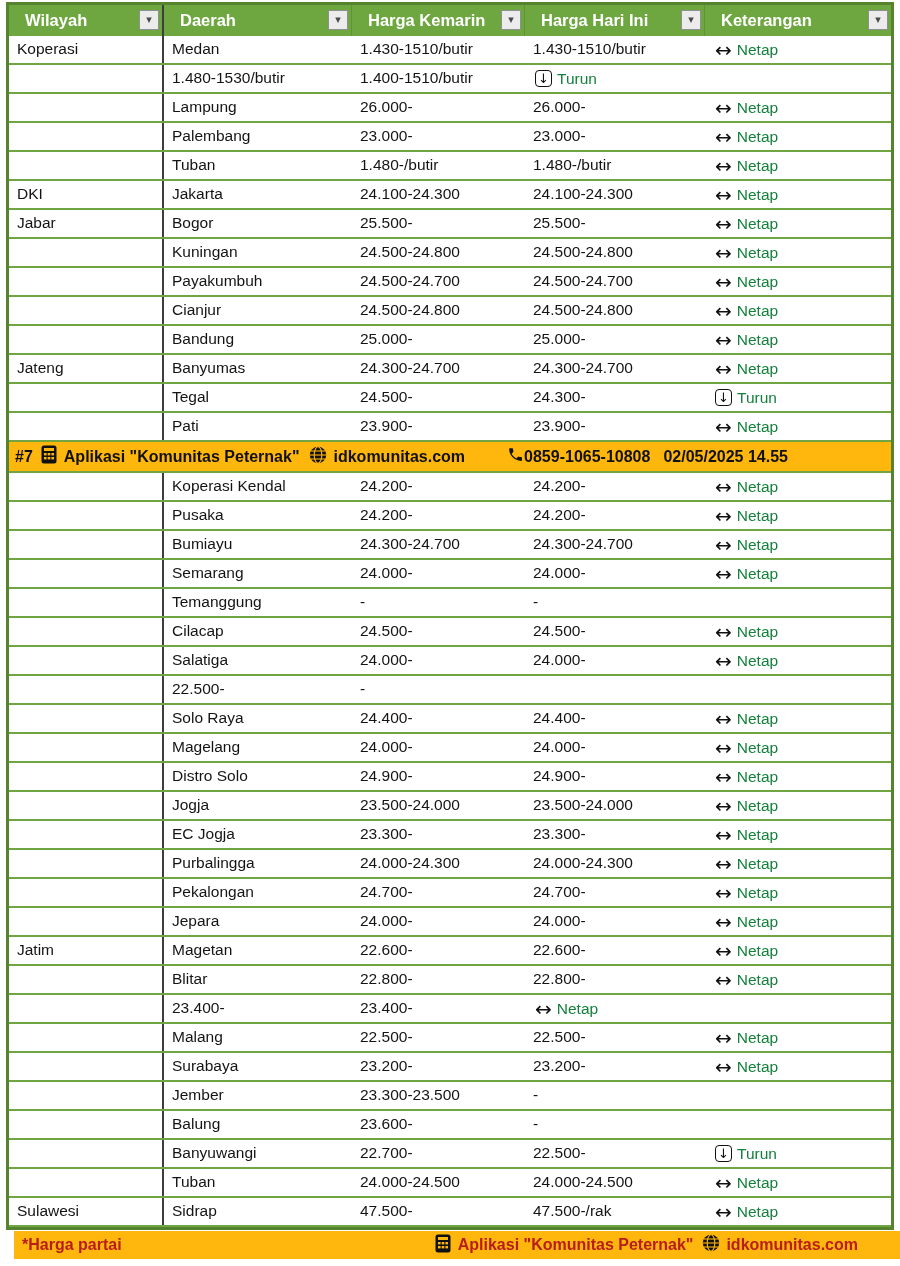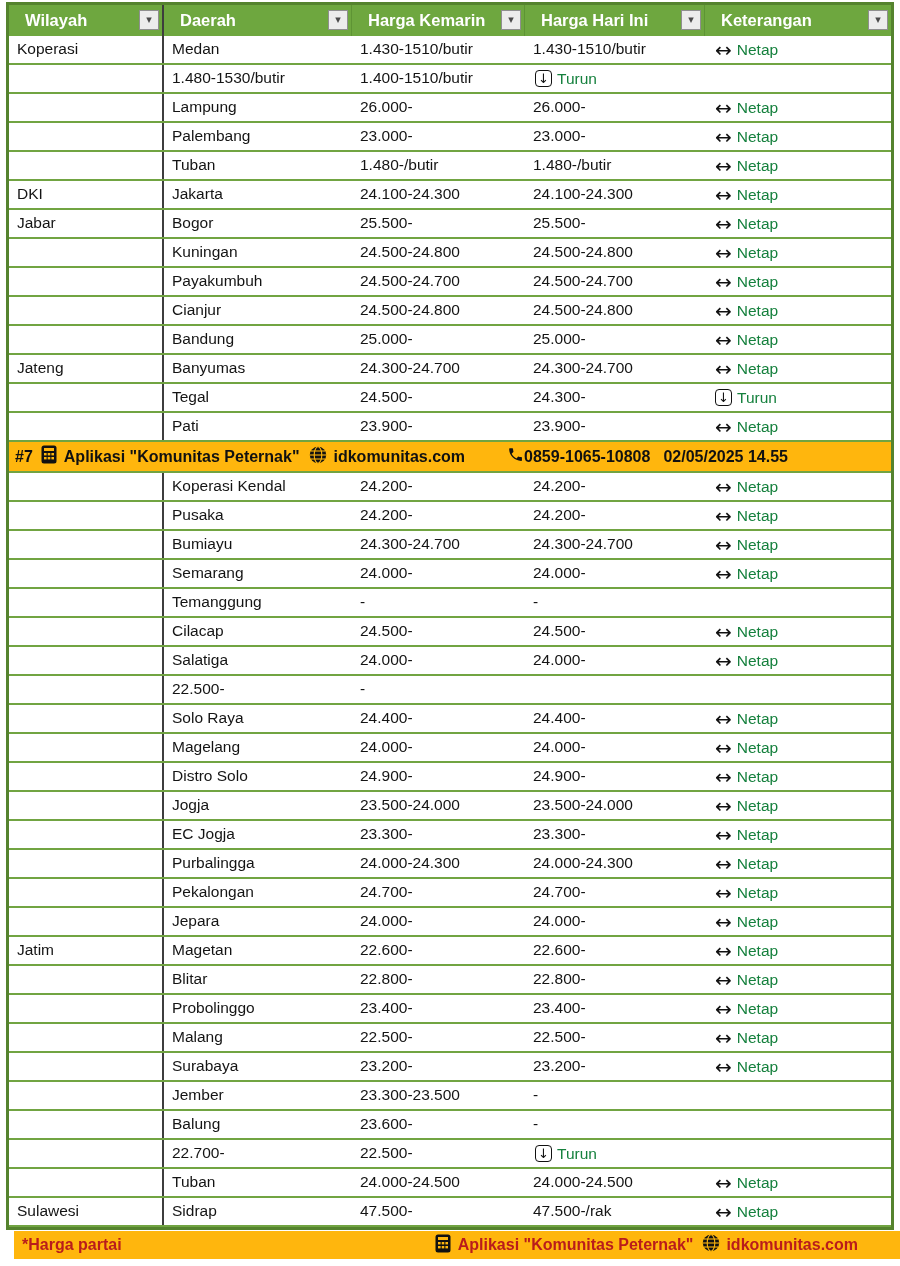--- a/index.html
+++ b/index.html
@@ -498,21 +498,20 @@
     <div class="cell">22.800-</div>
     <div class="cell status">
       <span class="status-arrow">↔</span>
 
       <span class="status-label">Netap</span>
     </div>
   </div>
 
   <div class="body-row">
     <div class="cell wilayah"></div>
-    <div class="cell">Probolinggo</div>
     <div class="cell">23.400-</div>
     <div class="cell">23.400-</div>
     <div class="cell status">
       <span class="status-arrow">↔</span>
 
       <span class="status-label">Netap</span>
     </div>
   </div>
 
   <div class="body-row">
@@ -556,20 +555,21 @@
     <div class="cell">23.600-</div>
     <div class="cell">-</div>
     <div class="cell status">
 
       <span class="status-label"></span>
     </div>
   </div>
 
   <div class="body-row">
     <div class="cell wilayah"></div>
+    <div class="cell">Banyuwangi</div>
     <div class="cell">22.700-</div>
     <div class="cell">22.500-</div>
     <div class="cell status">
 
       <span class="turun-box">↓</span>
       <span class="status-label">Turun</span>
     </div>
   </div>
 
   <div class="body-row">

